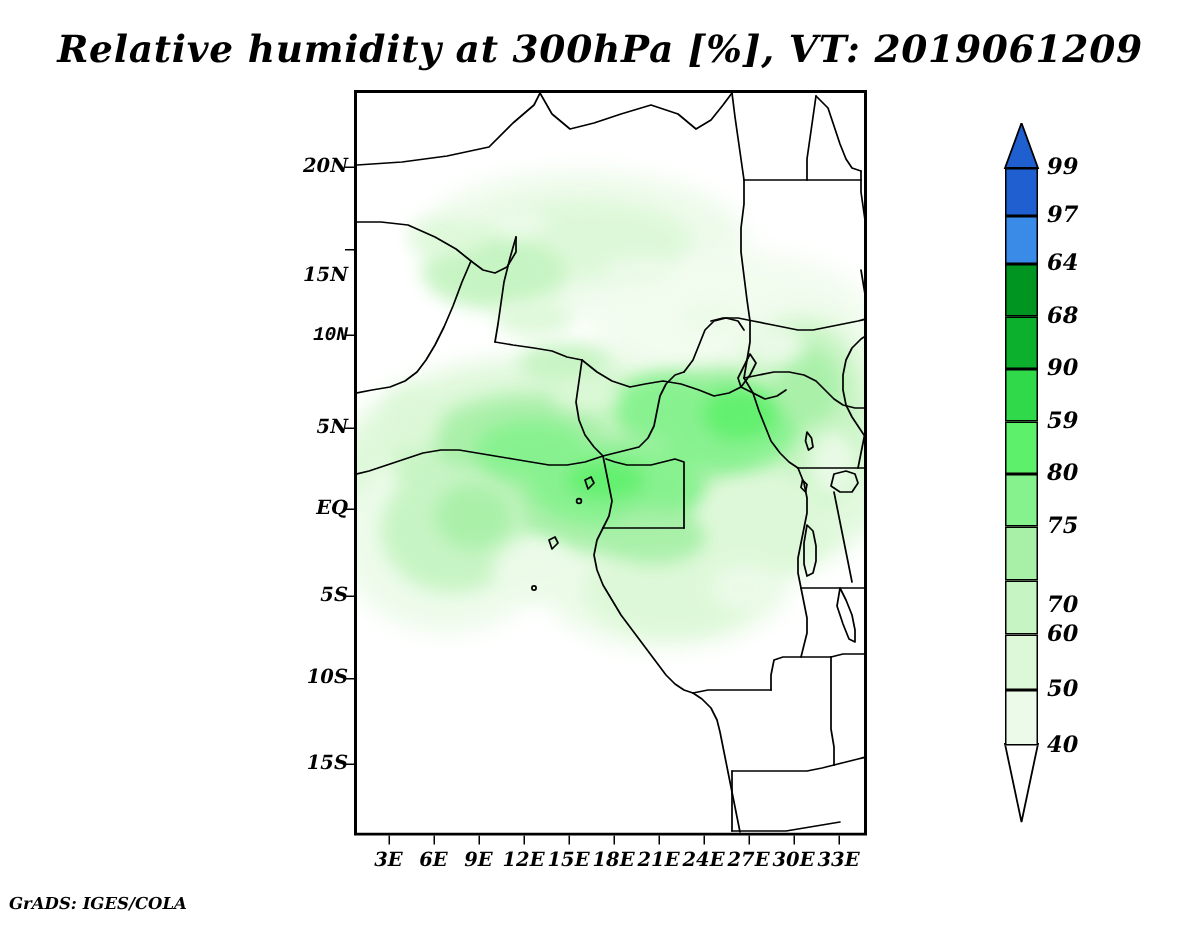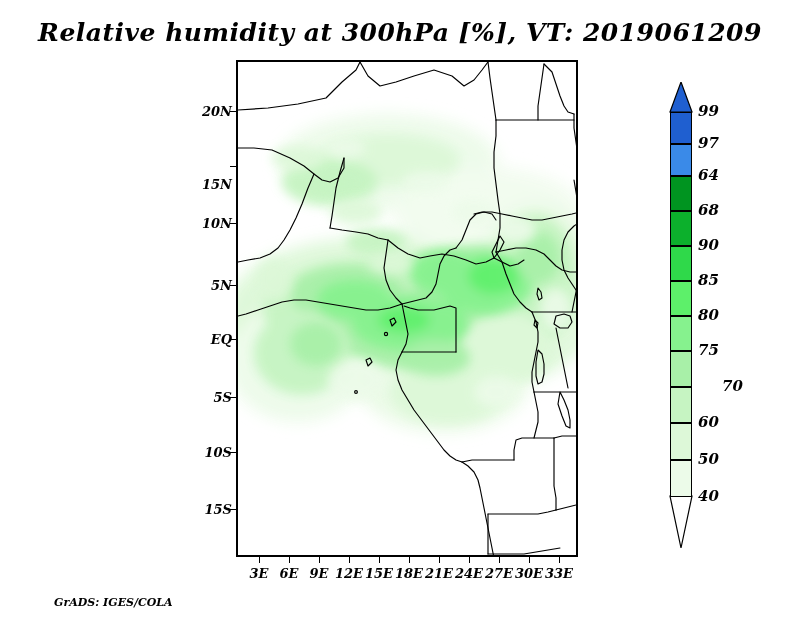--- a/index.html
+++ b/index.html
@@ -38,21 +38,21 @@
   #cbar{position:absolute;left:666px;top:82px;width:120px;height:470px;}
   .cb-band{position:absolute;left:4px;width:22px;border:1px solid #000;box-sizing:border-box;}
   .cb-lab{
     position:absolute;left:32px;font-family:"DejaVu Serif",serif;font-style:italic;
     font-weight:bold;font-size:15px;color:#000;transform:translateY(-55%);white-space:nowrap;
   }
   #cb-capsvg{position:absolute;left:0;top:0;}
 
   #footer{
     position:absolute;left:6px;top:596px;font-family:"DejaVu Serif",serif;
-    font-style:italic;font-weight:bold;font-size:11px;color:#000;white-space:nowrap;margin-left:48px;
+    font-style:italic;font-weight:bold;font-size:11px;color:#000;white-space:nowrap;
   }
 </style>
 </head>
 <body>
 
 <div id="root">
 
   <div id="title">Relative humidity at 300hPa [%], VT: 2019061209</div>
 
   <div id="plot">
@@ -226,21 +226,21 @@
     <div class="ticky" style="top:106px;"></div>
     <div class="ticky" style="top:163px;"></div>
     <div class="ticky" style="top:225px;"></div>
     <div class="ticky" style="top:279px;"></div>
     <div class="ticky" style="top:337px;"></div>
     <div class="ticky" style="top:392px;"></div>
     <div class="ticky" style="top:449px;"></div>
 
     <div class="ylab" style="top:51px;">20N</div>
     <div class="ylab" style="top:124px;">15N</div>
-    <div class="ylab" style="top:163px;">10N</div>
+    <div class="ylab" style="top:163px;font-family:Liberation Mono, monospace;">10N</div>
     <div class="ylab" style="top:225px;">5N</div>
     <div class="ylab" style="top:279px;">EQ</div>
     <div class="ylab" style="top:337px;">5S</div>
     <div class="ylab" style="top:392px;">10S</div>
     <div class="ylab" style="top:449px;">15S</div>
   </div>
 
   <div id="cbar">
     <svg id="cb-capsvg" width="34" height="470">
       <polygon points="15,0 26,30 4,30" fill="#1f5fd0" stroke="#000" stroke-width="1.2"></polygon>
@@ -257,23 +257,23 @@
     <div class="cb-band" style="top:269px;height:36px;background:#a8f0a8;"></div>
     <div class="cb-band" style="top:305px;height:36px;background:#c6f4c2;"></div>
     <div class="cb-band" style="top:341px;height:37px;background:#ddf8d8;"></div>
     <div class="cb-band" style="top:378px;height:37px;background:#ecfbe9;"></div>
 
     <div class="cb-lab" style="top:30px;">99</div>
     <div class="cb-lab" style="top:62px;">97</div>
     <div class="cb-lab" style="top:94px;">64</div>
     <div class="cb-lab" style="top:129px;">68</div>
     <div class="cb-lab" style="top:164px;">90</div>
-    <div class="cb-lab" style="top:199px;">85</div>
+    <div class="cb-lab" style="top:199px;">59</div>
     <div class="cb-lab" style="top:234px;">80</div>
     <div class="cb-lab" style="top:269px;">75</div>
-    <div class="cb-lab" style="top:305px;margin-left:24px;">70</div>
+    <div class="cb-lab" style="top:322px;">70</div>
     <div class="cb-lab" style="top:341px;">60</div>
     <div class="cb-lab" style="top:378px;">50</div>
     <div class="cb-lab" style="top:415px;">40</div>
   </div>
 
   <div id="footer">GrADS: IGES/COLA</div>
 </div>
 
 </body></html>

